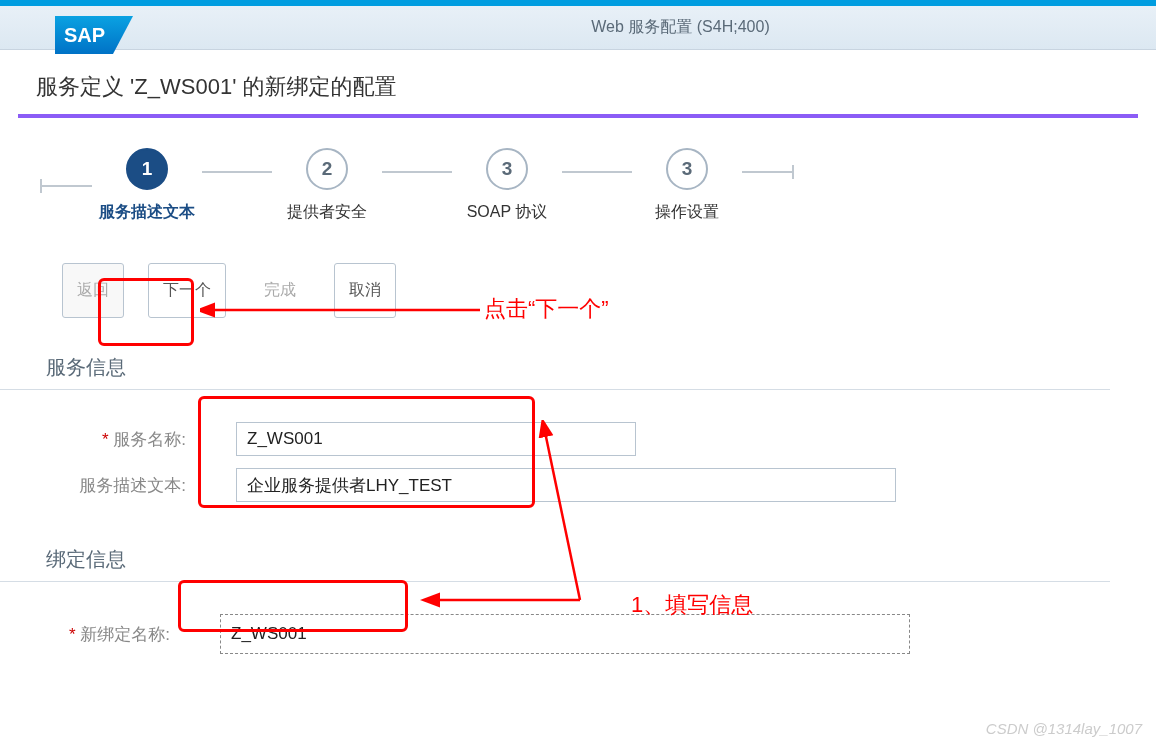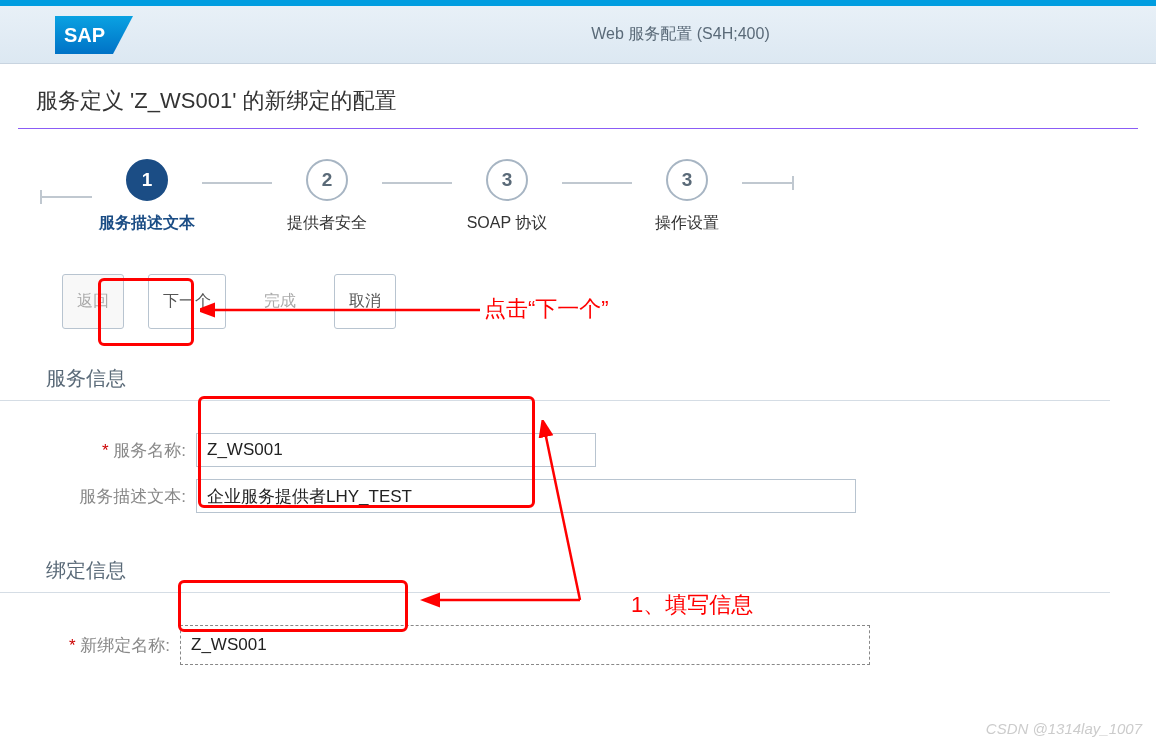--- a/index.html
+++ b/index.html
@@ -9,21 +9,21 @@
       width: 1156px;
       height: 745px;
       position: relative;
       overflow: hidden;
     }
     .topbar {
       height: 6px;
       background: #009de0;
     }
     .header {
-      height: 58px;
+      height: 44px;
       background: linear-gradient(to bottom, #e8f0f7, #dce8f2);
       border-bottom: 1px solid #c8d4e0;
       display: flex;
       align-items: center;
       padding: 0 30px 0 55px;
       position: relative;
     }
     .sap-logo {
       position: absolute;
       left: 55px;
@@ -34,21 +34,21 @@
       text-align: center;
       font-size: 16px;
       color: #5a6a78;
       font-weight: 400;
       padding-left: 180px;
     }
     .page-title {
       padding: 22px 0 12px 18px;
       font-size: 22px;
       color: #333;
-      border-bottom: 1px solid #8b5cf6;
+      border-bottom: 4px solid #8b5cf6;
       margin: 0 18px 0 18px;
     }
     .roadmap {
       display: flex;
       align-items: center;
       padding: 30px 0 20px 40px;
     }
     .rm-tick {
       width: 2px;
       height: 14px;
@@ -119,20 +119,21 @@
       font-size: 20px;
       color: #5a6a78;
       padding: 20px 0 8px 46px;
       border-bottom: 1px solid #d5dde5;
       margin: 0 46px 12px 0;
     }
     .form-row {
       display: flex;
       align-items: center;
       padding: 6px 0 6px 46px;
+      gap: 40px;
     }
     .form-label {
       width: 150px;
       text-align: right;
       padding-right: 10px;
       font-size: 17px;
       color: #888;
     }
     .req { color: #c00; }
     .form-input {

